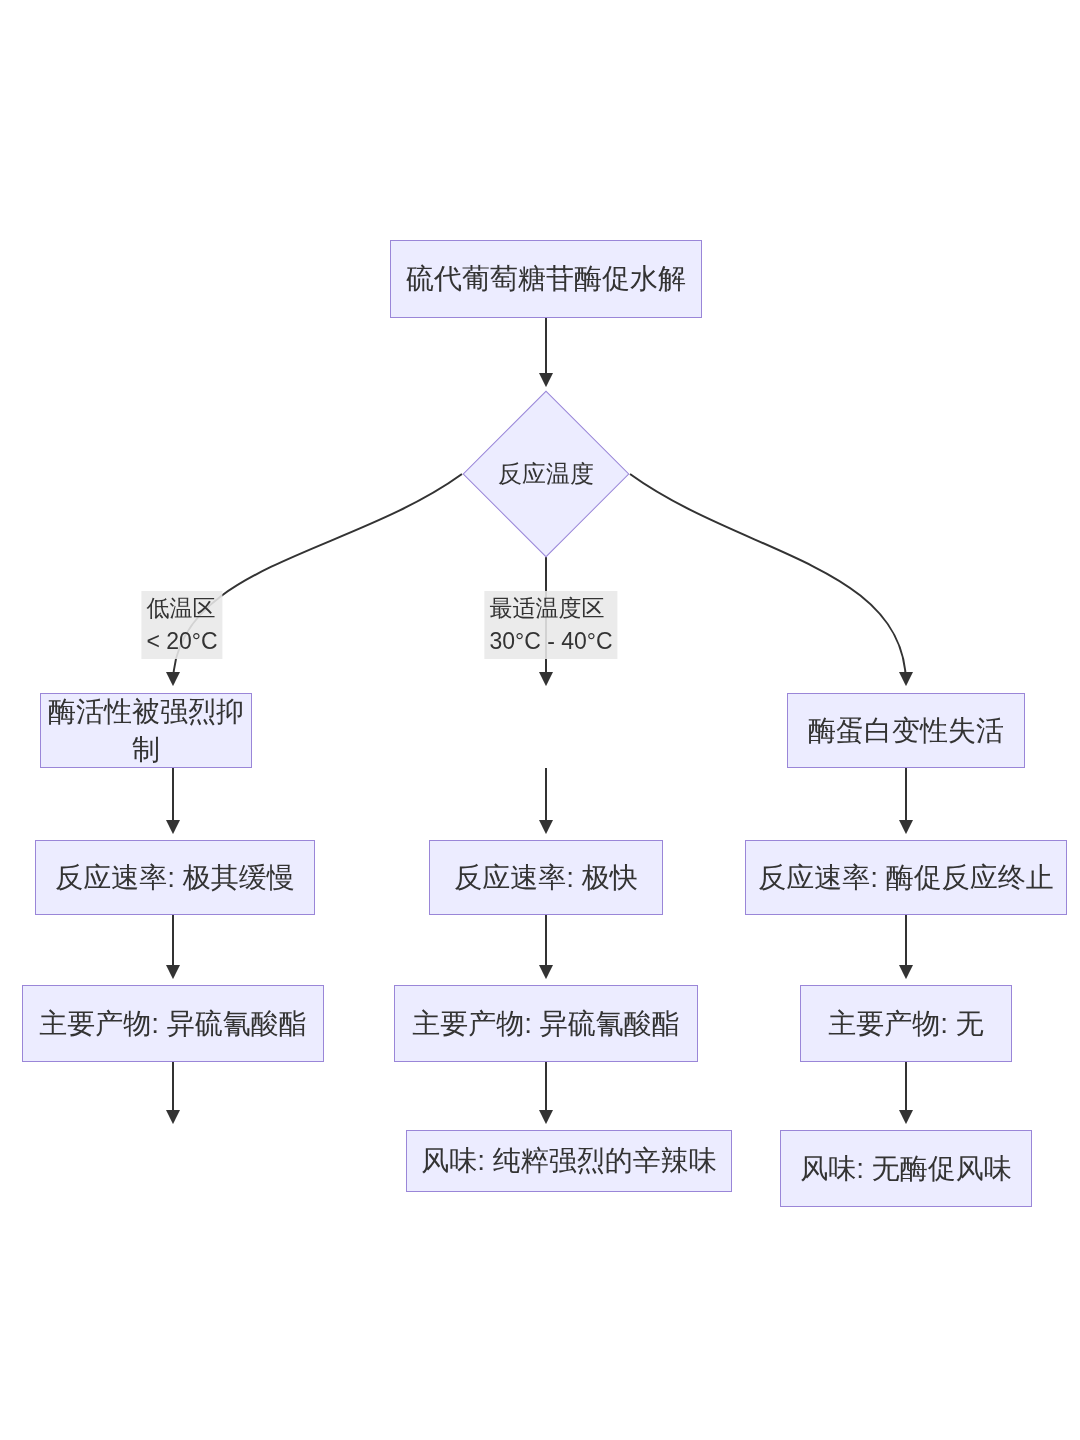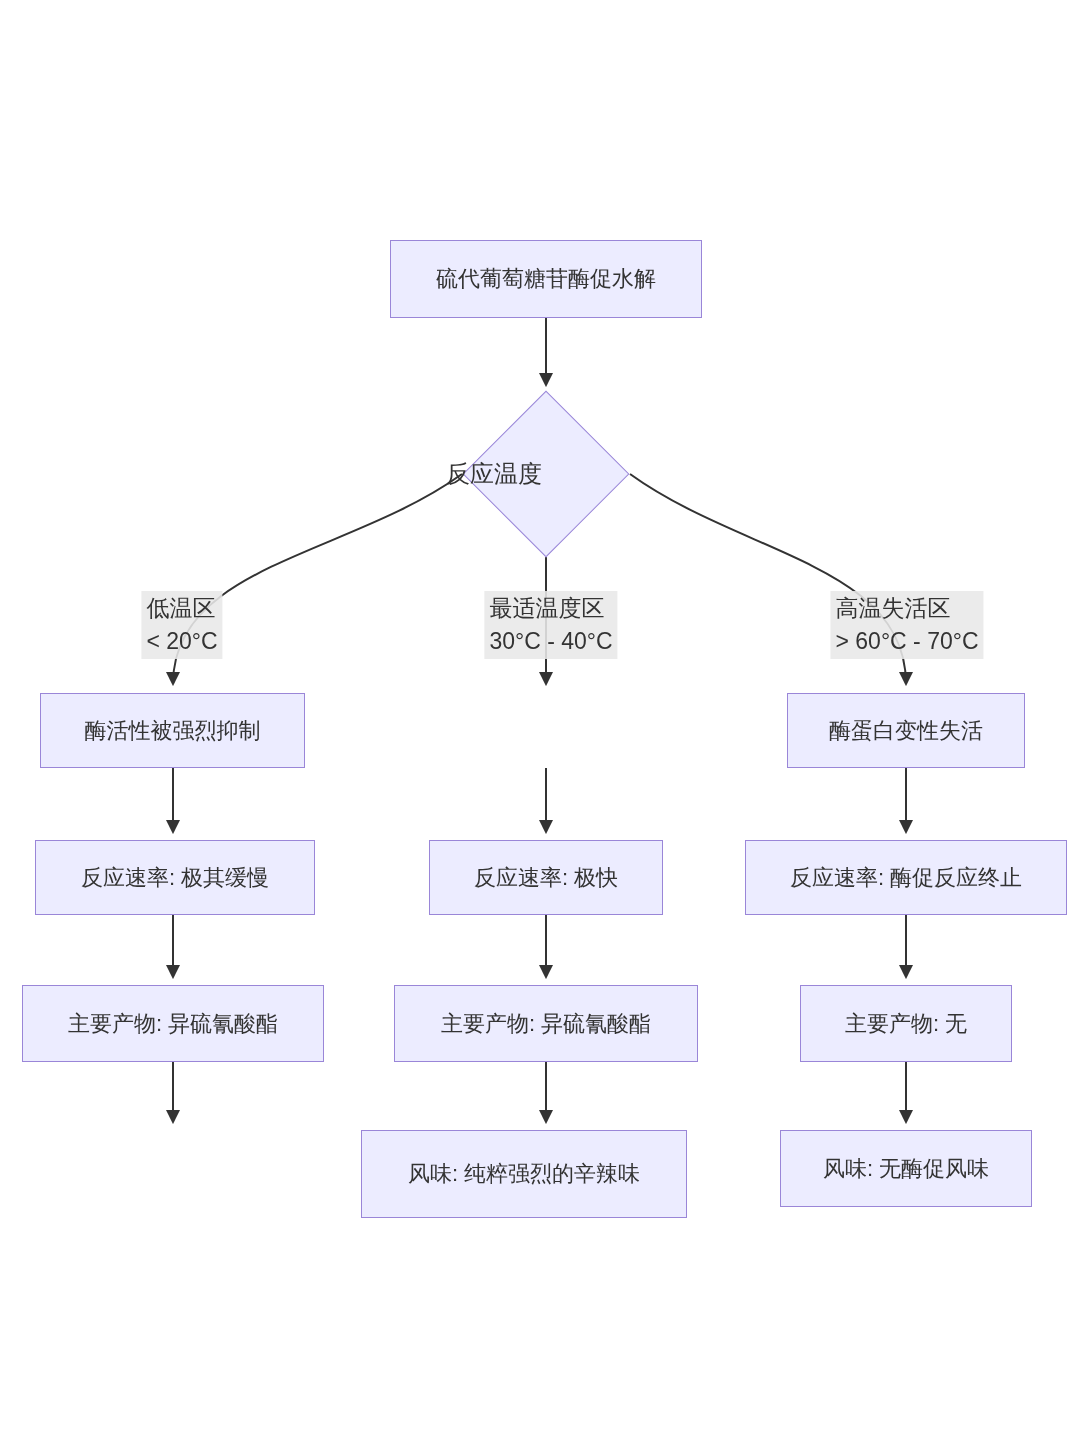--- a/index.html
+++ b/index.html
@@ -43,21 +43,21 @@
   }
   .node {
     position: absolute;
     z-index: 3;
     display: flex;
     align-items: center;
     justify-content: center;
     background: var(--node-fill, #ECECFF);
     border: 1.5px solid var(--node-border, #9A86D8);
     color: var(--node-text, #333333);
-    font-size: 22px;
+    font-size: 28px;
     box-sizing: border-box;
     text-align: center;
   }
   .node.bold { font-weight: 400; }
   .diamond {
     position: absolute;
     z-index: 3;
     left: 487px;
     top: 415px;
     width: 118px;
@@ -66,21 +66,21 @@
     background: var(--node-fill, #ECECFF);
     border: 1.5px solid var(--node-border, #9A86D8);
     box-sizing: border-box;
   }
   .diamond-label {
     position: absolute;
     z-index: 4;
     left: 446px;
     top: 458px;
     width: 200px;
-    text-align: left;
+    text-align: center;
     font-size: 24px;
     line-height: 32px;
     color: var(--node-text, #333333);
   }
 </style>
 </head>
 <body>
 
 <div class="canvas">
 
@@ -111,31 +111,27 @@
   <div class="diamond-label">反应温度</div>
 
   <div class="edge-label" style="left:182px;top:591px">
     <div>低温区</div>
     <div>&lt; 20°C</div>
   </div>
   <div class="edge-label" style="left:551px;top:591px">
     <div>最适温度区</div>
     <div>30°C - 40°C</div>
   </div>
-  <div class="edge-label" style="left:907px;top:591px">
-    <div>高温失活区</div>
-    <div>&gt; 60°C - 70°C</div>
-  </div>
 
-  <div class="node" style="left:40px;top:693px;width:265px;height:75px">酶活性被强烈抑制</div>
+  <div class="node" style="left:40px;top:693px;width:212px;height:75px">酶活性被强烈抑制</div>
   <div class="node bold" style="left:35px;top:840px;width:280px;height:75px">反应速率: 极其缓慢</div>
   <div class="node" style="left:22px;top:985px;width:302px;height:77px">主要产物: 异硫氰酸酯</div>
 
   <div class="node bold" style="left:429px;top:840px;width:234px;height:75px">反应速率: 极快</div>
   <div class="node" style="left:394px;top:985px;width:304px;height:77px">主要产物: 异硫氰酸酯</div>
-  <div class="node bold" style="left:361px;top:1130px;width:326px;height:88px">风味: 纯粹强烈的辛辣味</div>
+  <div class="node bold" style="left:406px;top:1130px;width:326px;height:62px">风味: 纯粹强烈的辛辣味</div>
 
   <div class="node bold" style="left:745px;top:840px;width:322px;height:75px">反应速率: 酶促反应终止</div>
   <div class="node" style="left:787px;top:693px;width:238px;height:75px">酶蛋白变性失活</div>
   <div class="node" style="left:800px;top:985px;width:212px;height:77px">主要产物: 无</div>
   <div class="node bold" style="left:780px;top:1130px;width:252px;height:77px">风味: 无酶促风味</div>
 
 </div>
 
 </body></html>

